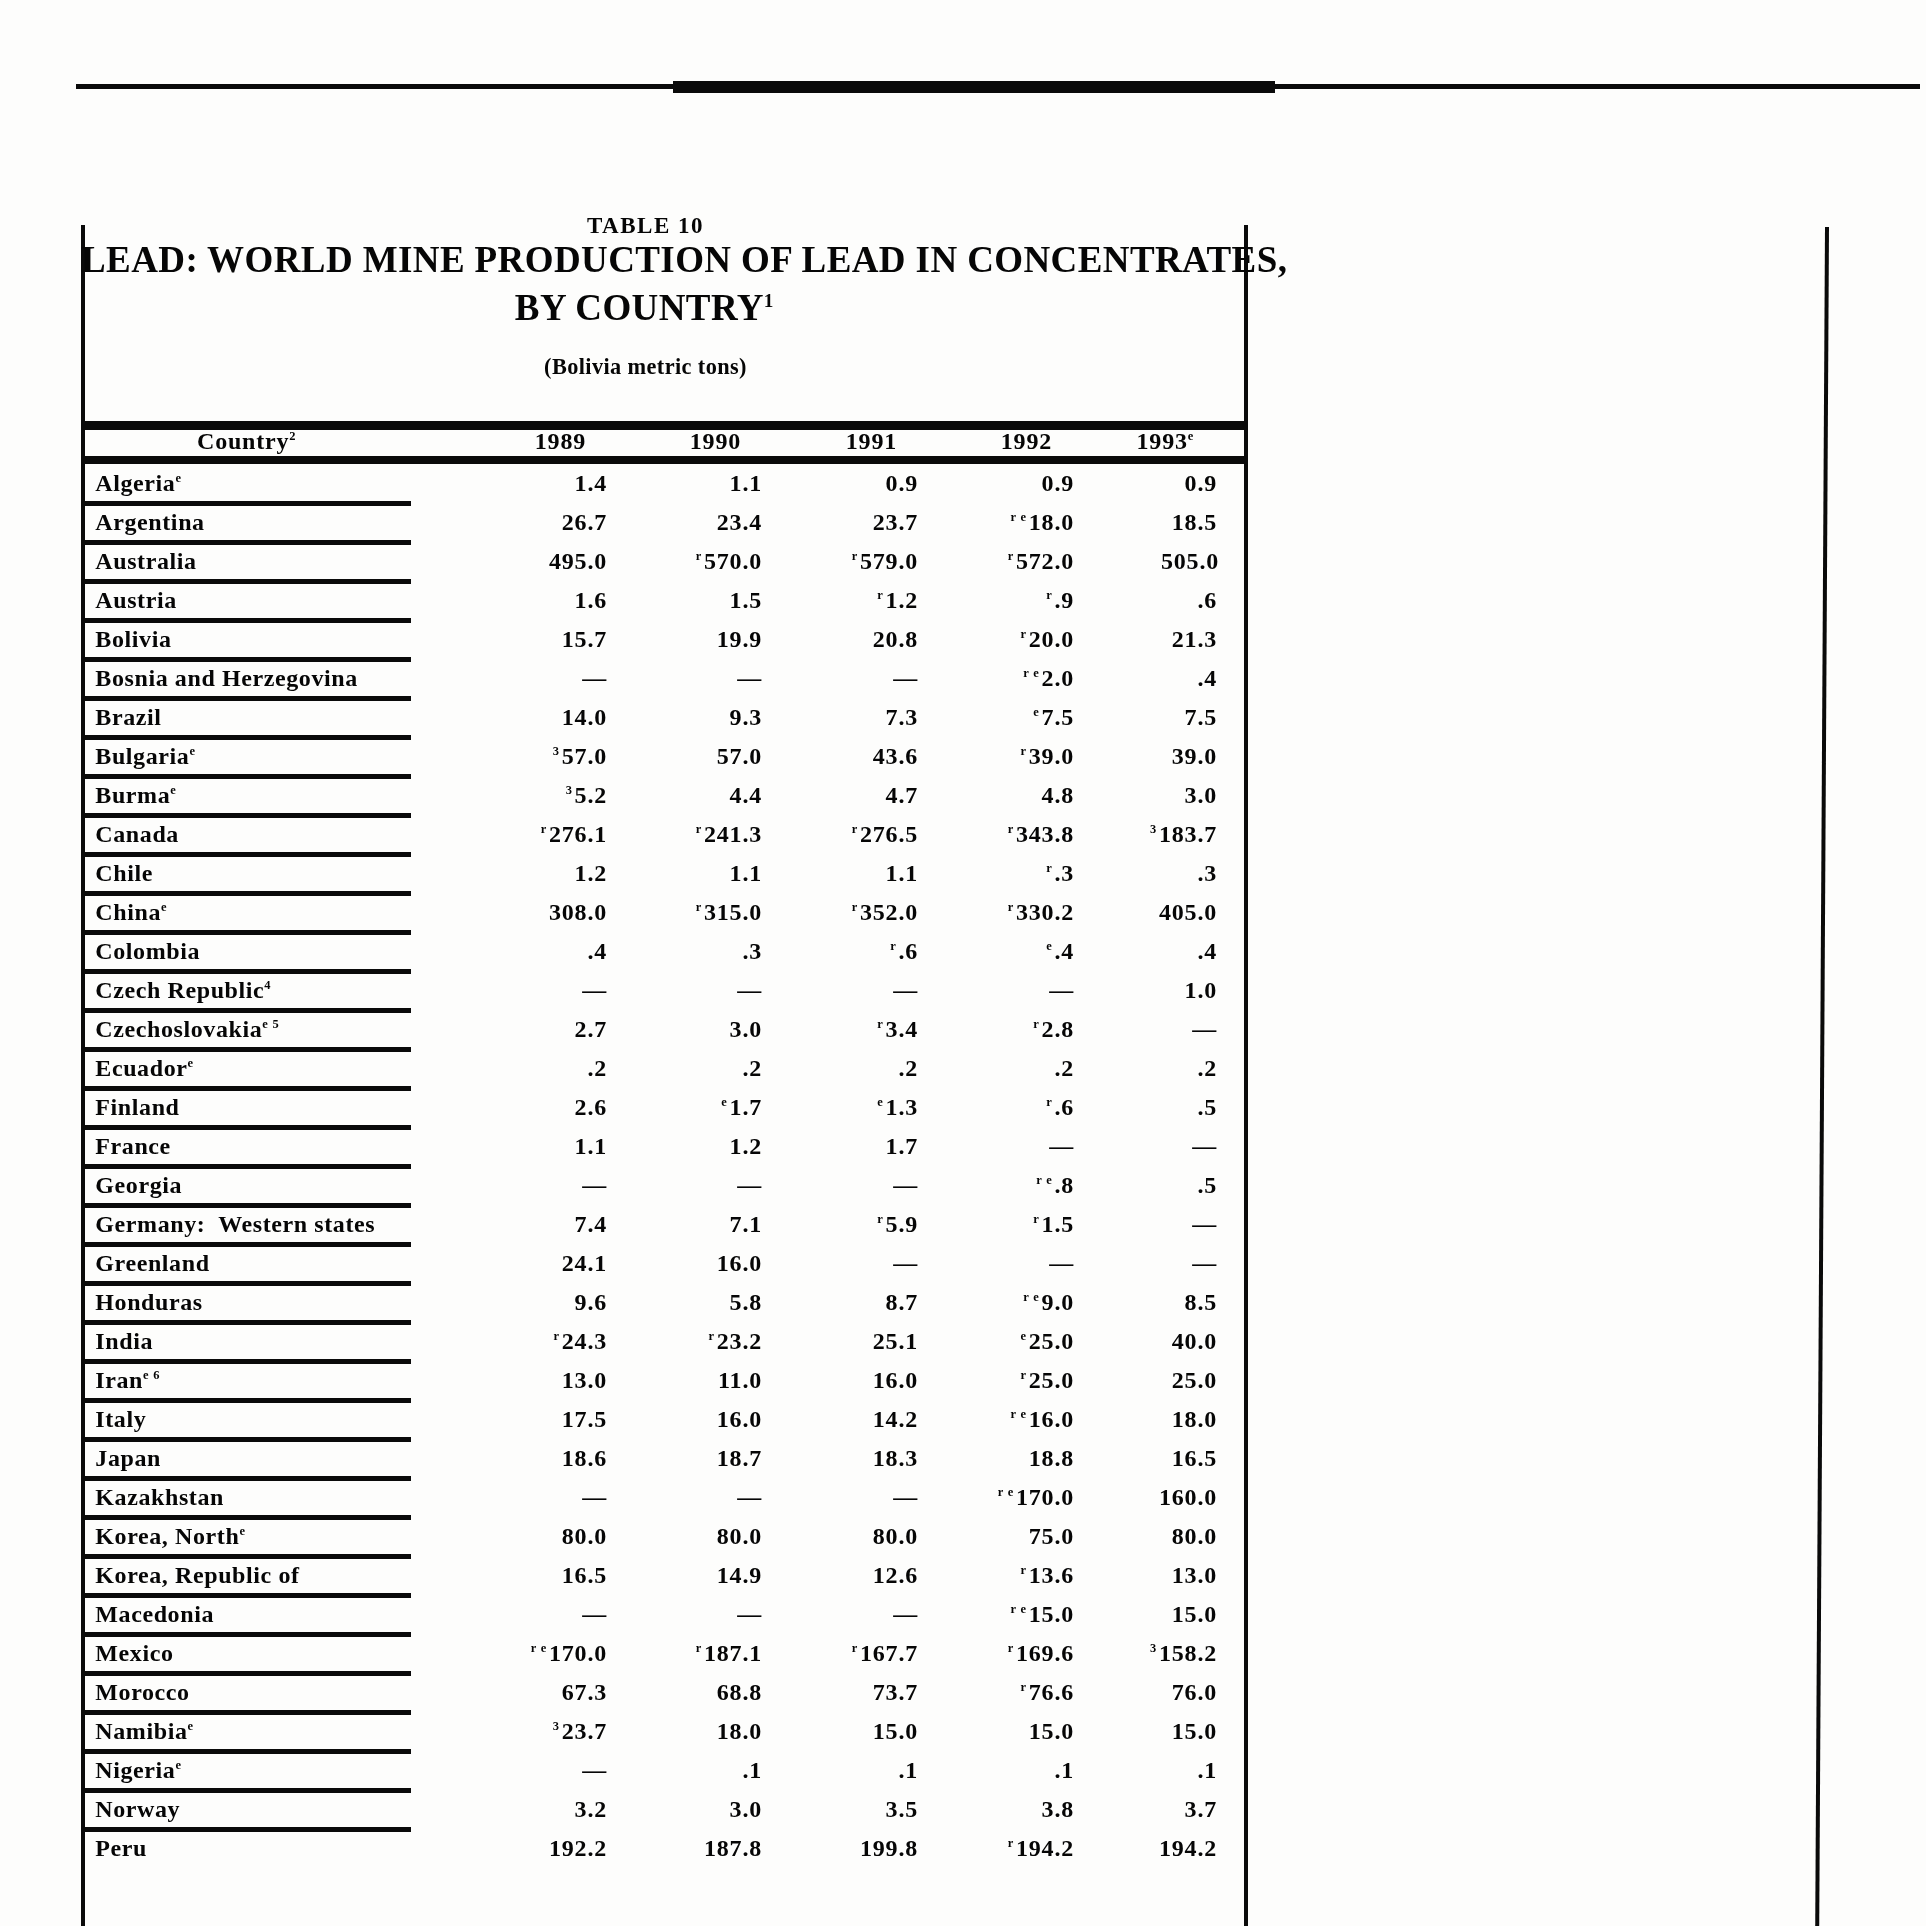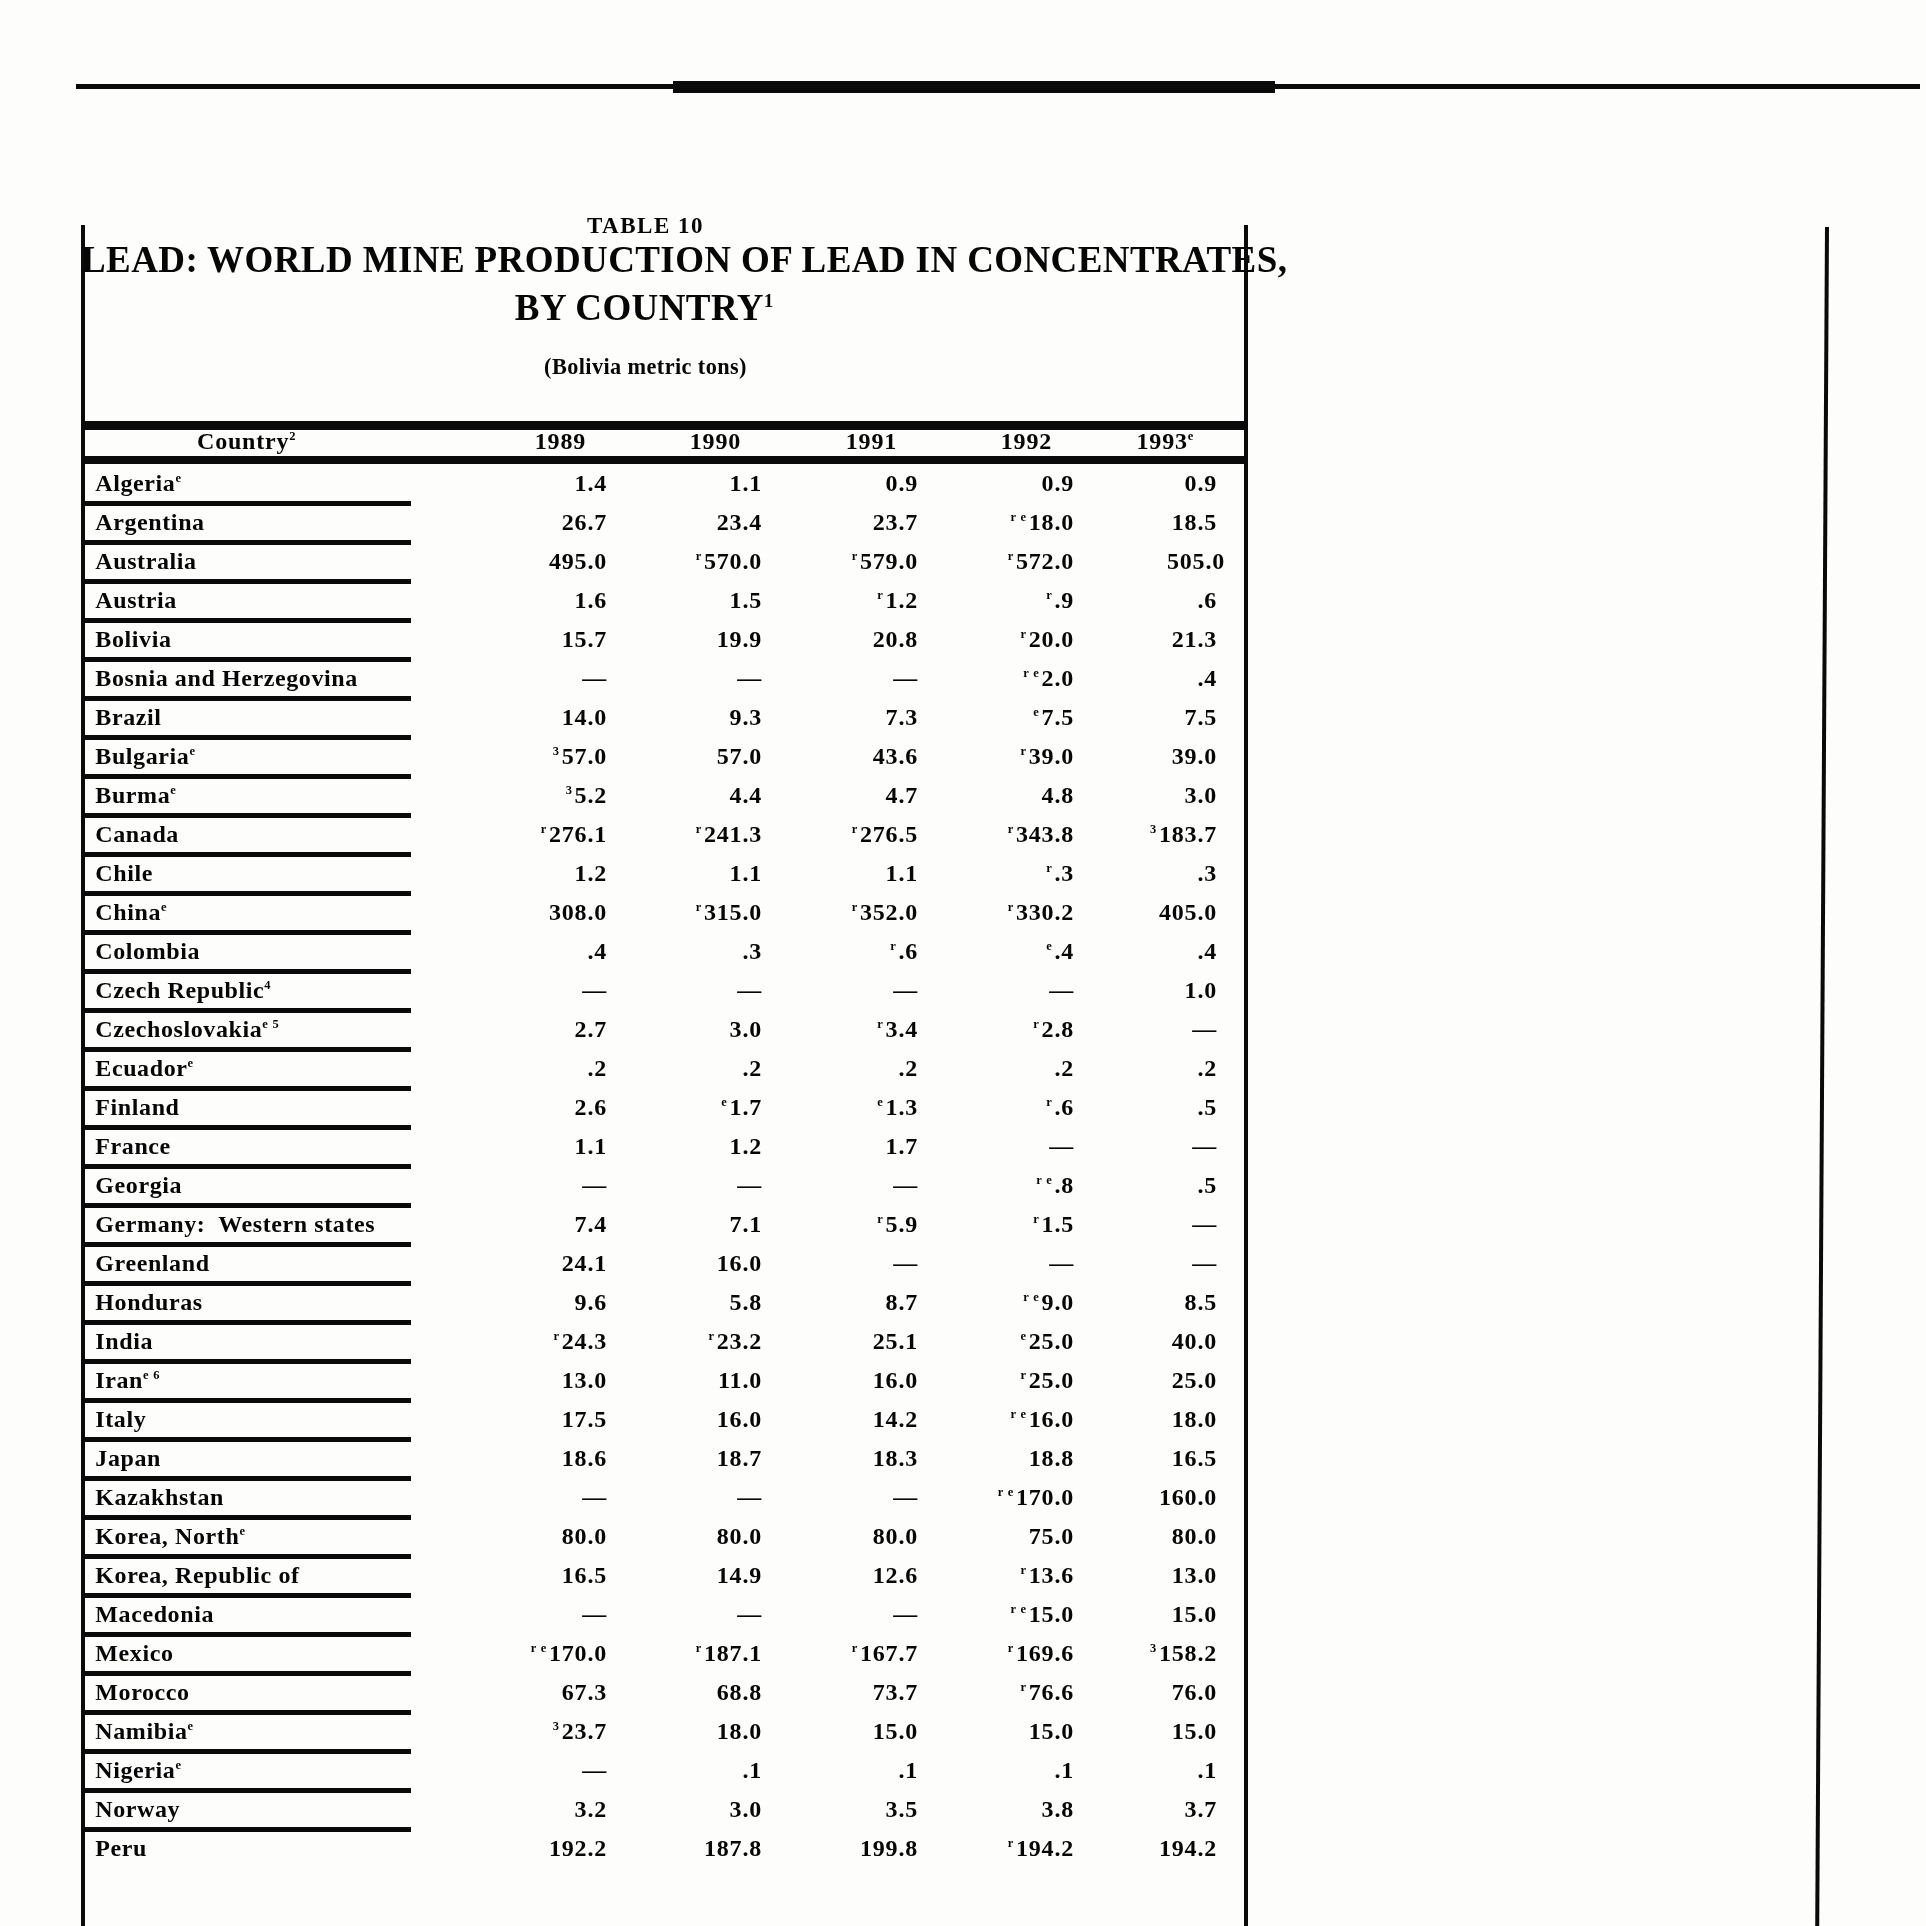--- a/index.html
+++ b/index.html
@@ -79,21 +79,21 @@
       <span class="vcell" style="right: 173px;"><sup class="fm">r e</sup>18.0</span>
       <span class="vcell" style="right: 30px;">18.5</span>
       <div class="rowsep"></div>
     </div>
     <div class="trow">
       <span class="country">Australia</span>
       <span class="vcell" style="right: 640px;">495.0</span>
       <span class="vcell" style="right: 485px;"><sup class="fm">r</sup>570.0</span>
       <span class="vcell" style="right: 329px;"><sup class="fm">r</sup>579.0</span>
       <span class="vcell" style="right: 173px;"><sup class="fm">r</sup>572.0</span>
-      <span class="vcell" style="right: 22px;">505.0</span>
+      <span class="vcell" style="right: 28px;">505.0</span>
       <div class="rowsep"></div>
     </div>
     <div class="trow">
       <span class="country">Austria</span>
       <span class="vcell" style="right: 640px;">1.6</span>
       <span class="vcell" style="right: 485px;">1.5</span>
       <span class="vcell" style="right: 329px;"><sup class="fm">r</sup>1.2</span>
       <span class="vcell" style="right: 173px;"><sup class="fm">r</sup>.9</span>
       <span class="vcell" style="right: 30px;">.6</span>
       <div class="rowsep"></div>

